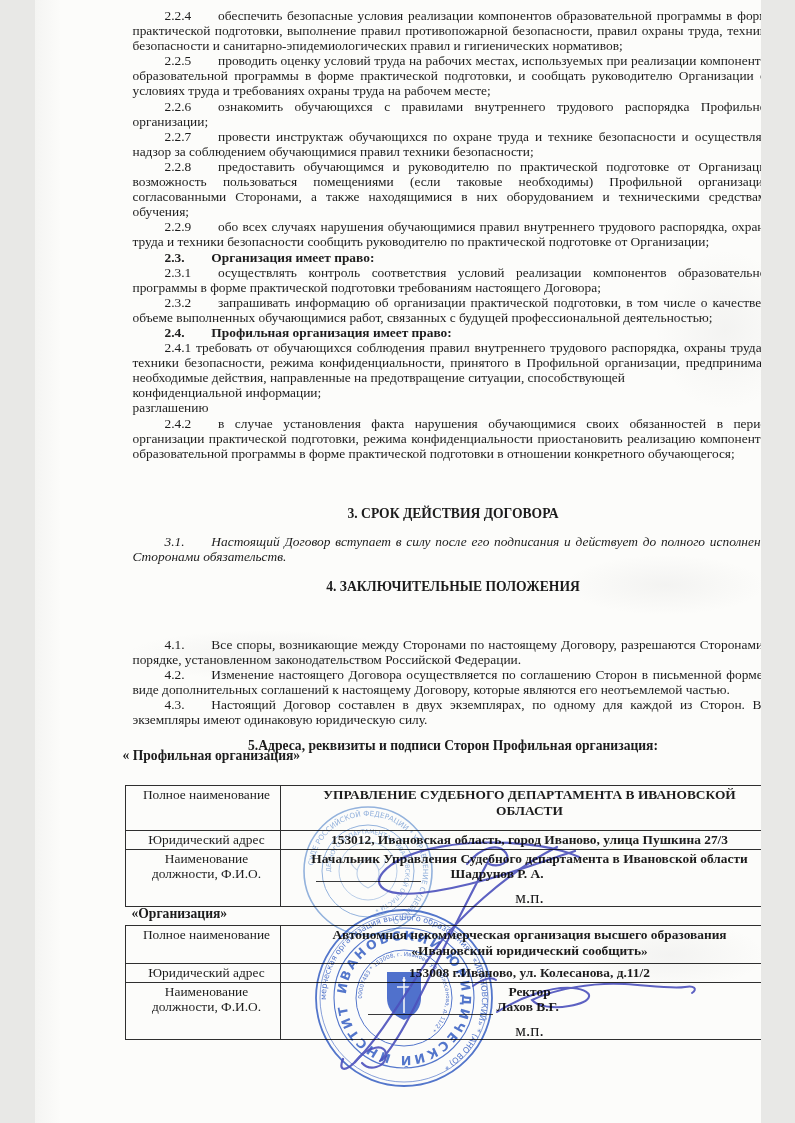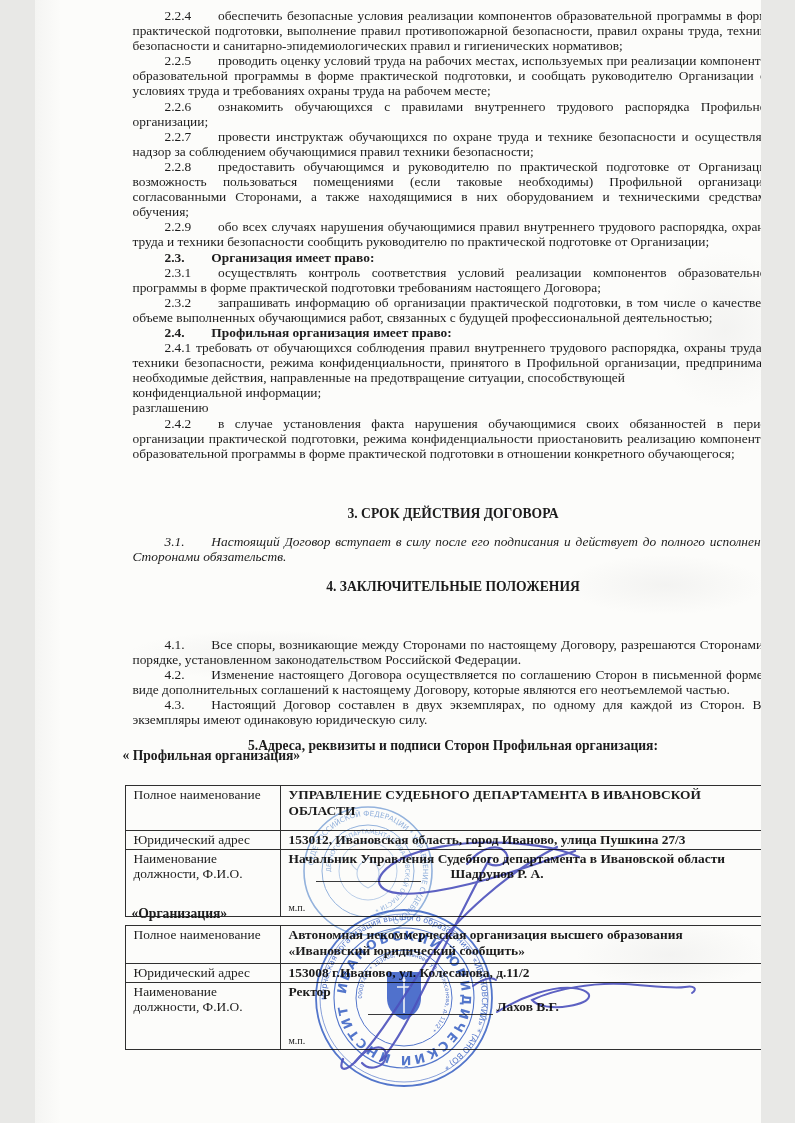--- a/index.html
+++ b/index.html
@@ -23,27 +23,27 @@
   #heading-5 { top:738px; }
   
   .tbl-caption { position:absolute; font-weight:bold; font-size:13.6px; }
   #caption-profile { left:88px; top:748px; }
   #caption-org { left:97px; top:906px; }
   table.sig { position:absolute; left:90px; border-collapse:collapse;
               width:647px; table-layout:fixed; }
   #table-profile { top:785px; }
   #table-org { top:925px; }
   td { border:1px solid #2f2f2f; vertical-align:top; padding:1px 0 1px 8px;
-       font-size:13.4px; line-height:15.5px; }
+       font-size:13.4px; line-height:15.5px;text-align:center; }
   td.lab { width:146px; font-weight:normal; }
   td.val { font-weight:bold; }
   .nowrap { white-space:nowrap; }
   .sig-row-line { display:flex; align-items:flex-end; }
   .sig-line { display:inline-block; border-bottom:1.2px solid #3a3a3a; height:12px; }
-  .mp { font-size:10px; font-weight:normal; margin-top:18px; }
+  .mp { font-size:17px; font-weight:normal; margin-top:8px; }
   
   #table-profile tr.r1 td { height:42px; }
   #table-profile tr.r2 td { height:13px; }
   #table-profile tr.r3 td { height:41px; }
   #table-org tr.r1 td { height:35px; }
   #table-org tr.r2 td { height:14px; }
   #table-org tr.r3 td { height:38px; }
   
   .smudge { position:absolute; pointer-events:none;
             background:radial-gradient(closest-side, rgba(125,125,130,0.07), rgba(125,125,130,0)); }

